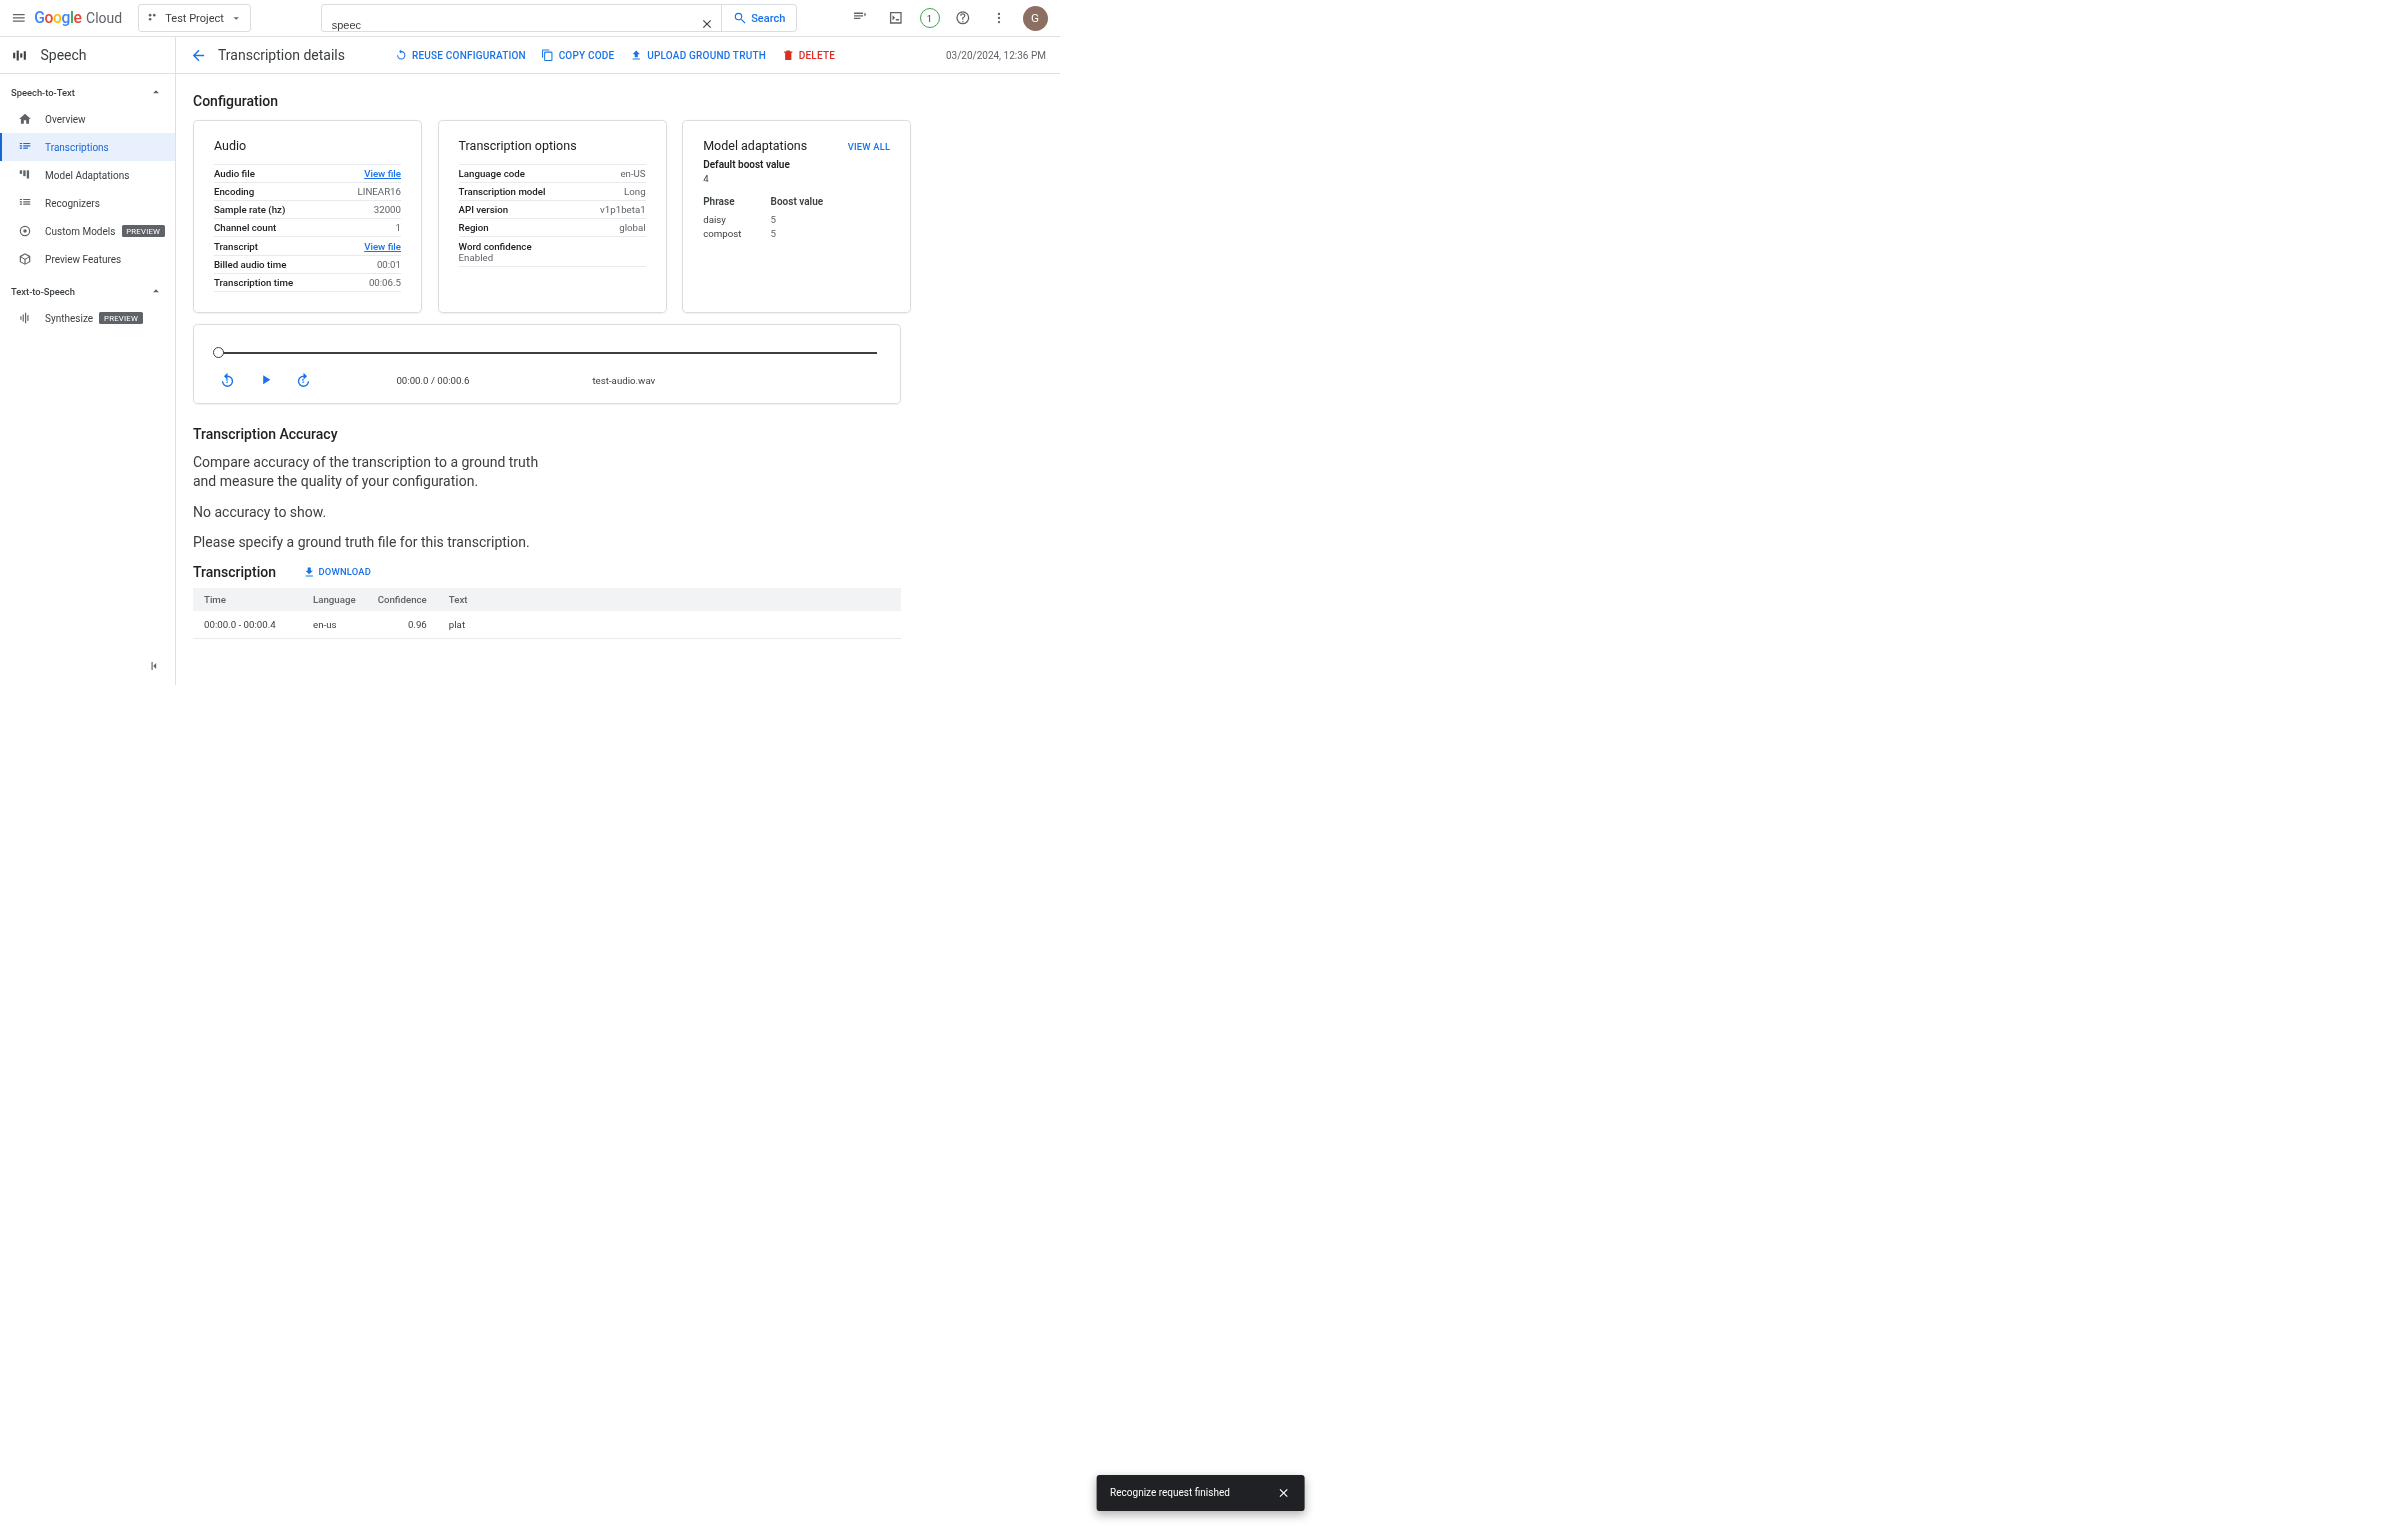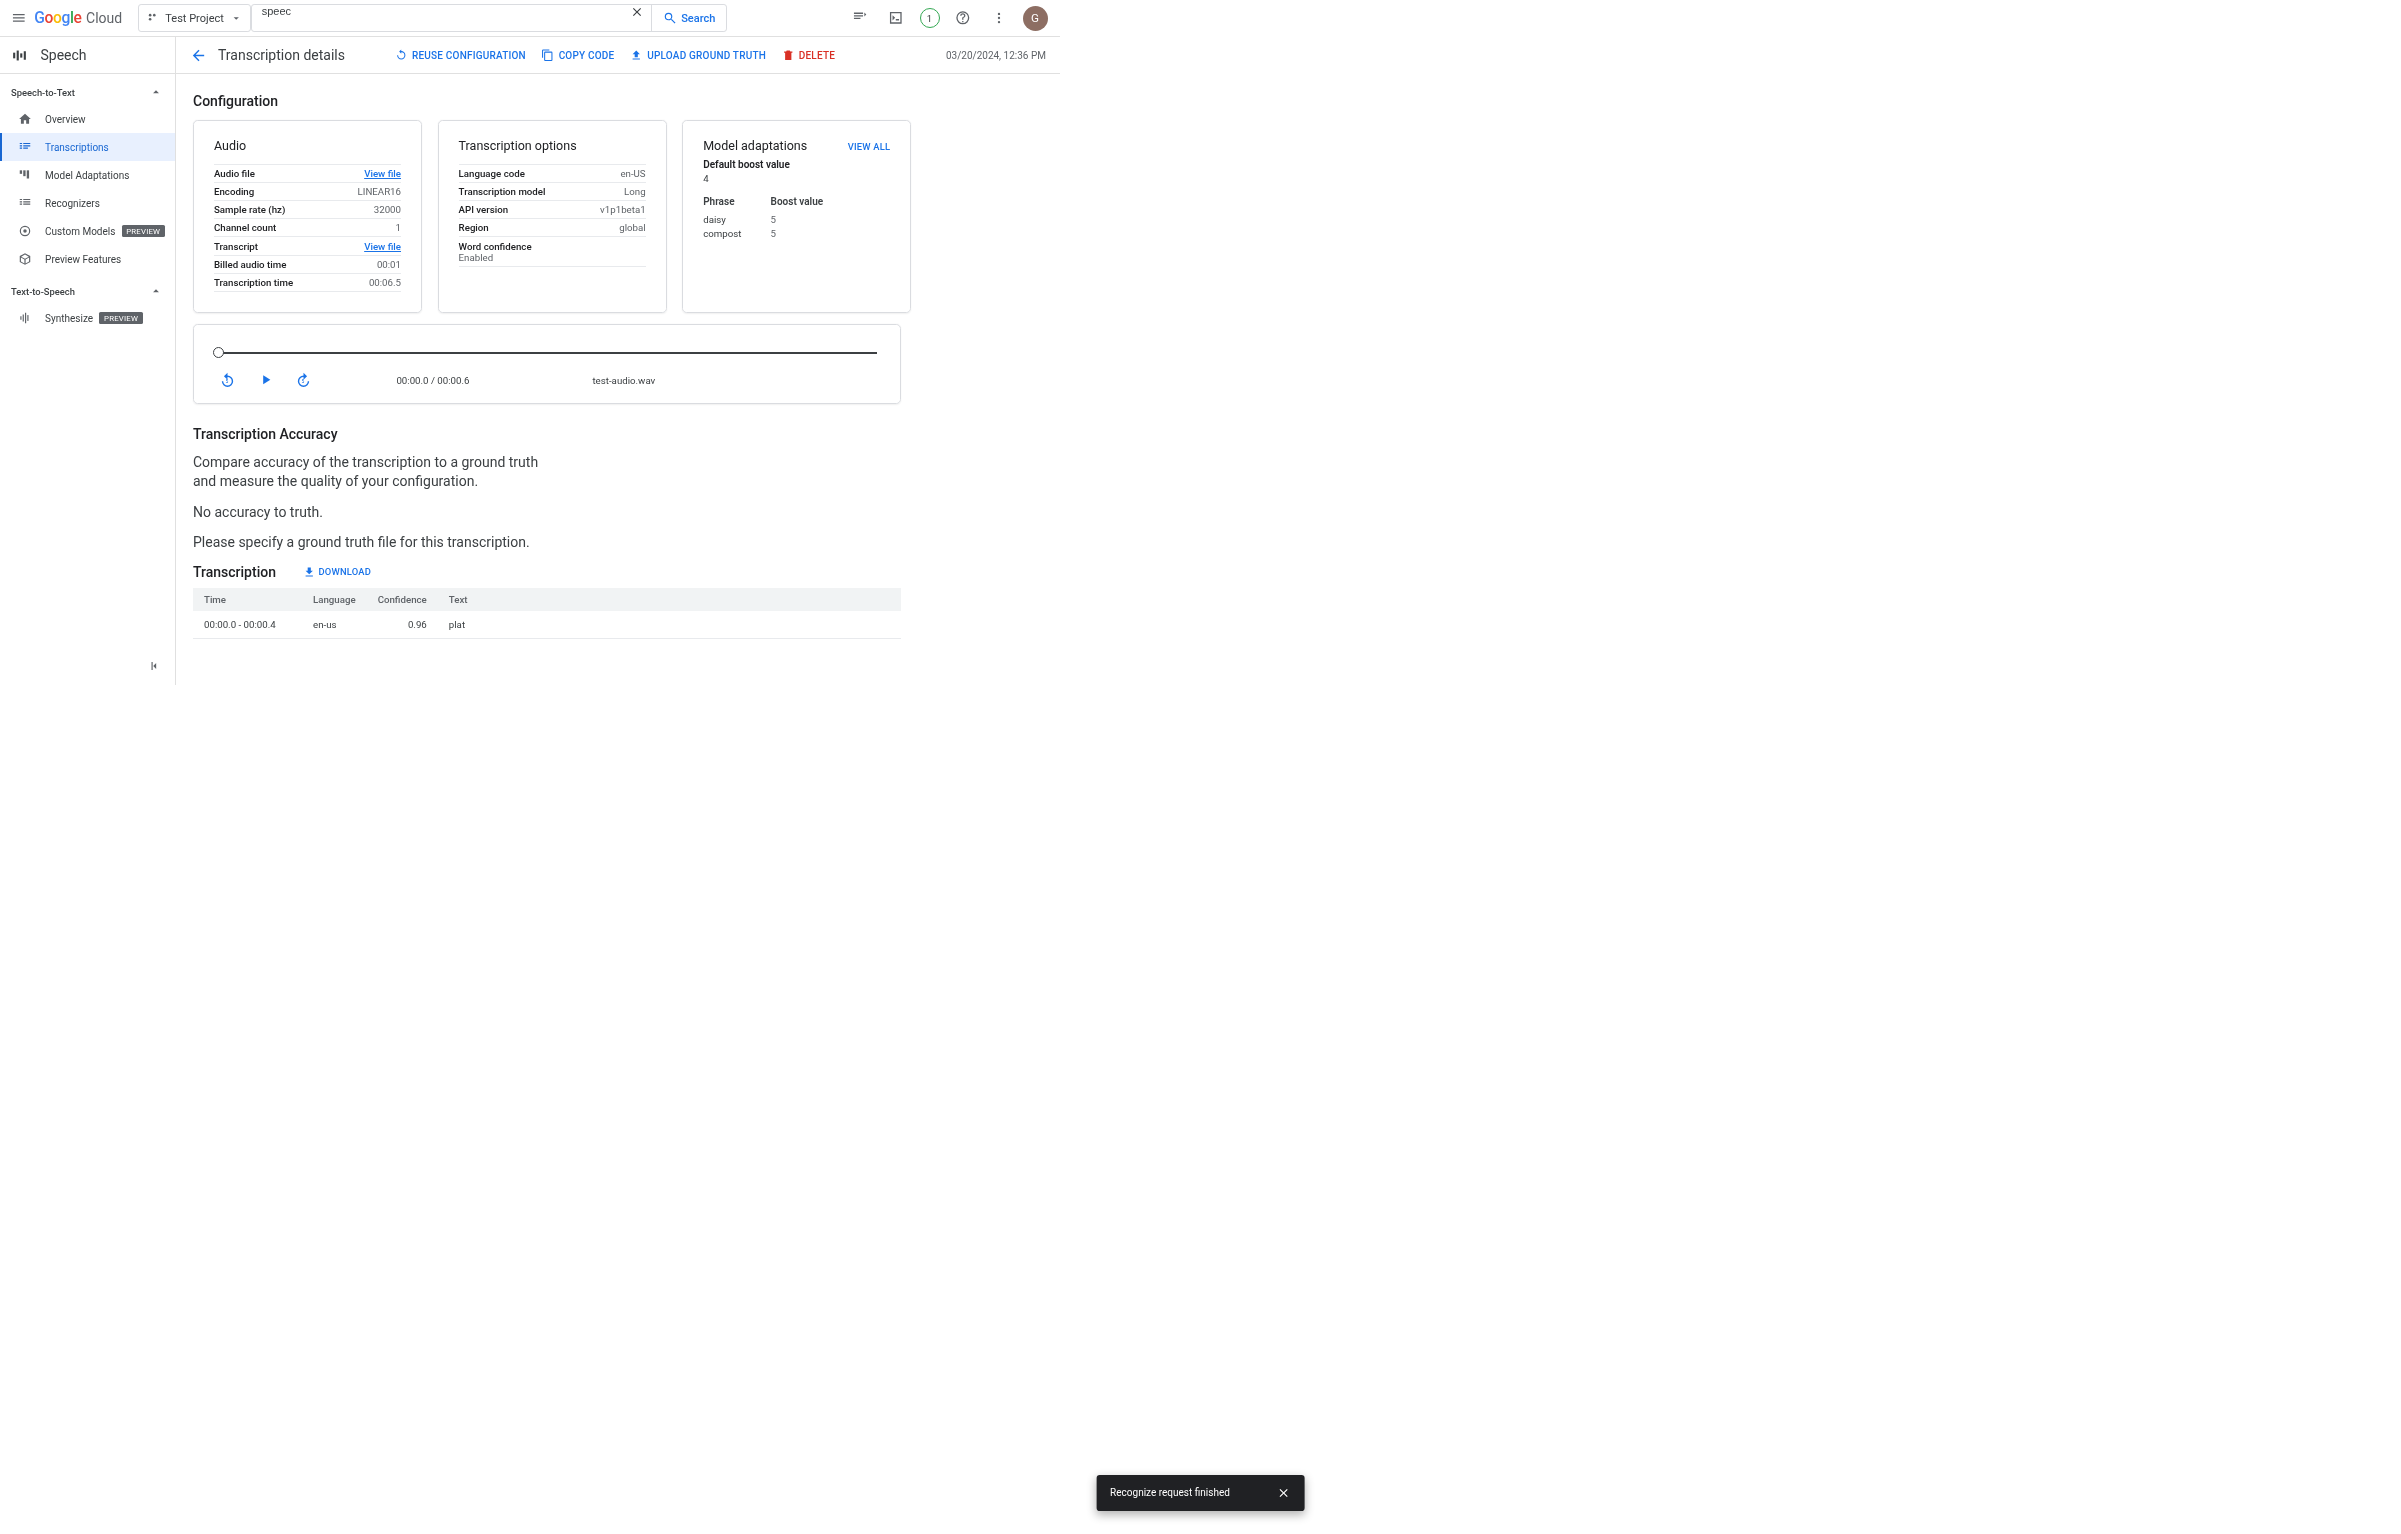--- a/index.html
+++ b/index.html
@@ -28,21 +28,22 @@
     display:flex; align-items:center;
     border:0.8px solid #dadce0; border-radius:3.1px;
     height:28px; padding: 0 7.8px;
     font-size:11px; color:#3c4043; cursor:pointer;
     min-width: 101px;
   }
   .project-picker svg.proj-icon { margin-right:6.2px; }
   .project-picker .caret { margin-left:6.2px; }
 
   .searchbar {
-    display:flex; align-items:flex-start;
+    margin-left: 70px;
+    display:flex; align-items:flex-end;
     border:0.8px solid #dadce0; border-radius:3.1px;
     height:28px; flex: 0 0 476px;
     overflow:hidden;
   }
   .searchbar input {
     flex:1; border:none; outline:none; font-size:11px;
     padding: 0 9.4px; color:#3c4043; background:transparent;
   }
   .searchbar .clear { width:28px; display:flex; align-items:center; justify-content:center; cursor:pointer;}
   .searchbar .search-btn {
@@ -513,21 +514,21 @@
               </svg>
           </span>
           <span class="ptime">00:00.0 / 00:00.6</span>
           <span class="pfile">test-audio.wav</span>
         </div>
       </div>
 
       <div class="accuracy">
         <h2 class="sect">Transcription Accuracy</h2>
         <p>Compare accuracy of the transcription to a ground truth and measure the quality of your configuration.</p>
-        <p>No accuracy to truth.</p>
+        <p>No accuracy to show.</p>
         <p>Please specify a ground truth file for this transcription.</p>
       </div>
 
       <div class="trans-head-row">
         <h2 class="sect" style="margin-bottom:0;">Transcription</h2>
         <span class="dl-btn">
           <svg width="12.5" height="12.5" viewBox="0 0 24 24">
               <path fill="#1a73e8" d="M19 9h-4V3H9v6H5l7 7 7-7zM5 18h14v2H5z"></path>
             </svg>
           <span>DOWNLOAD</span>

